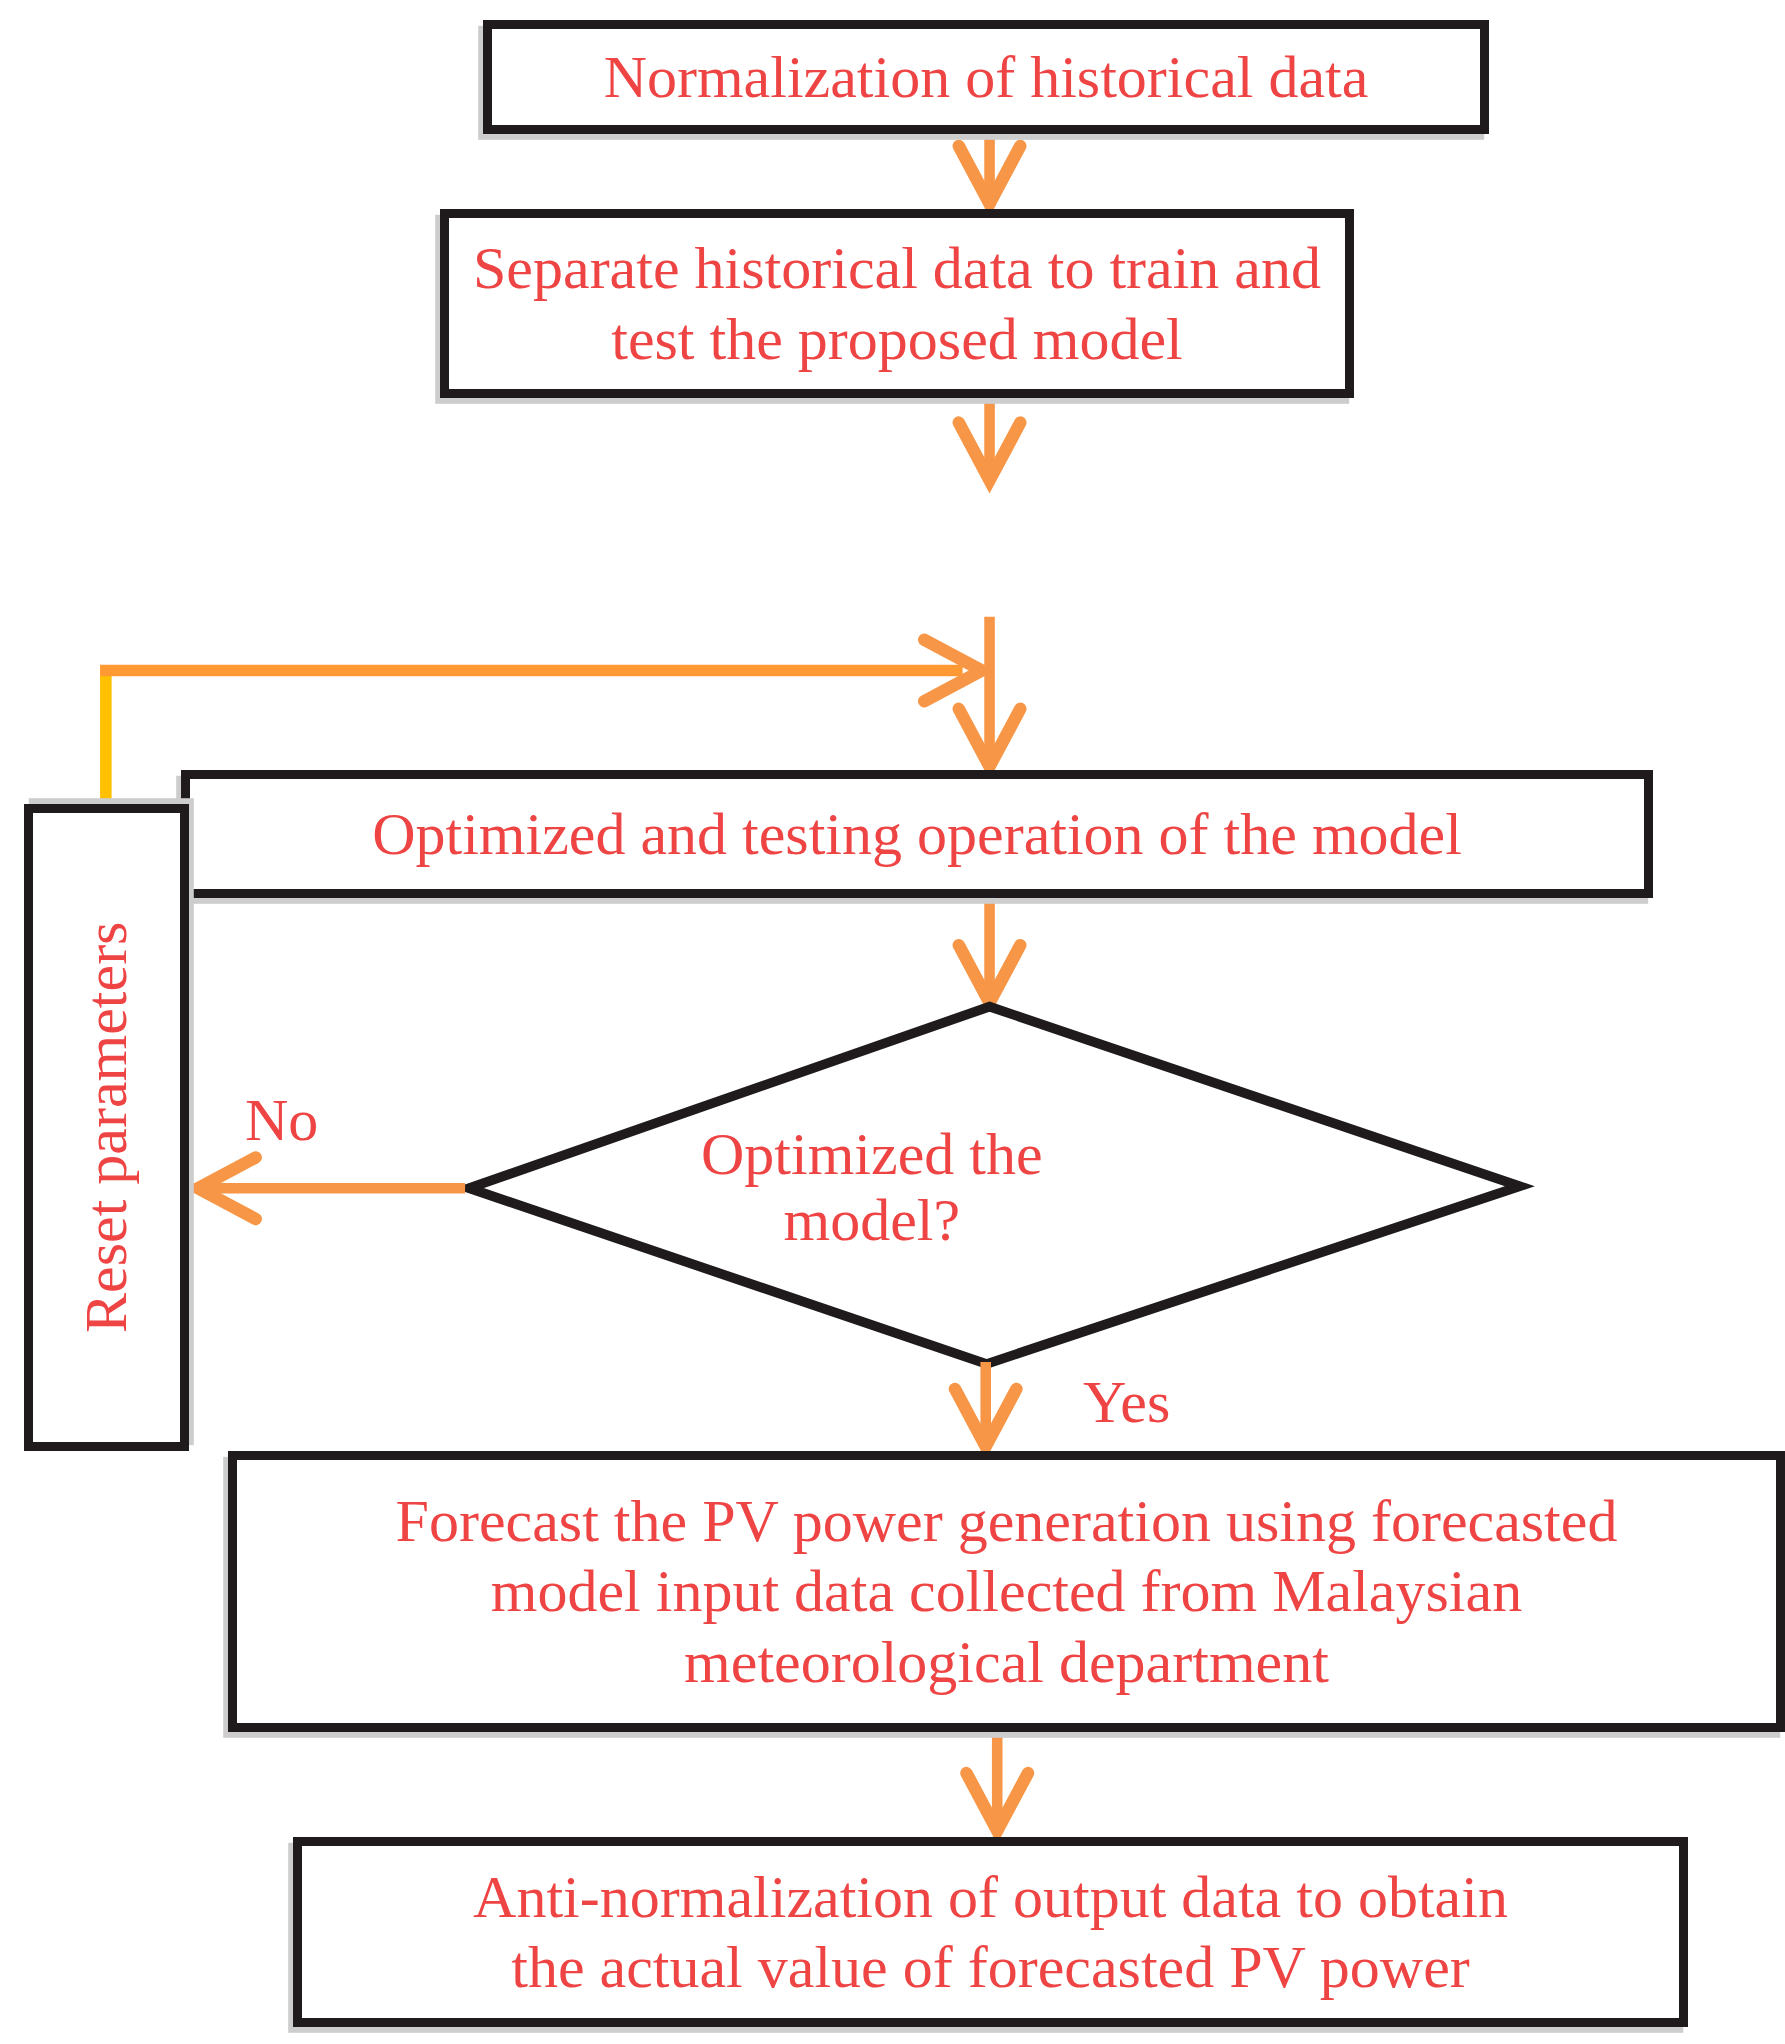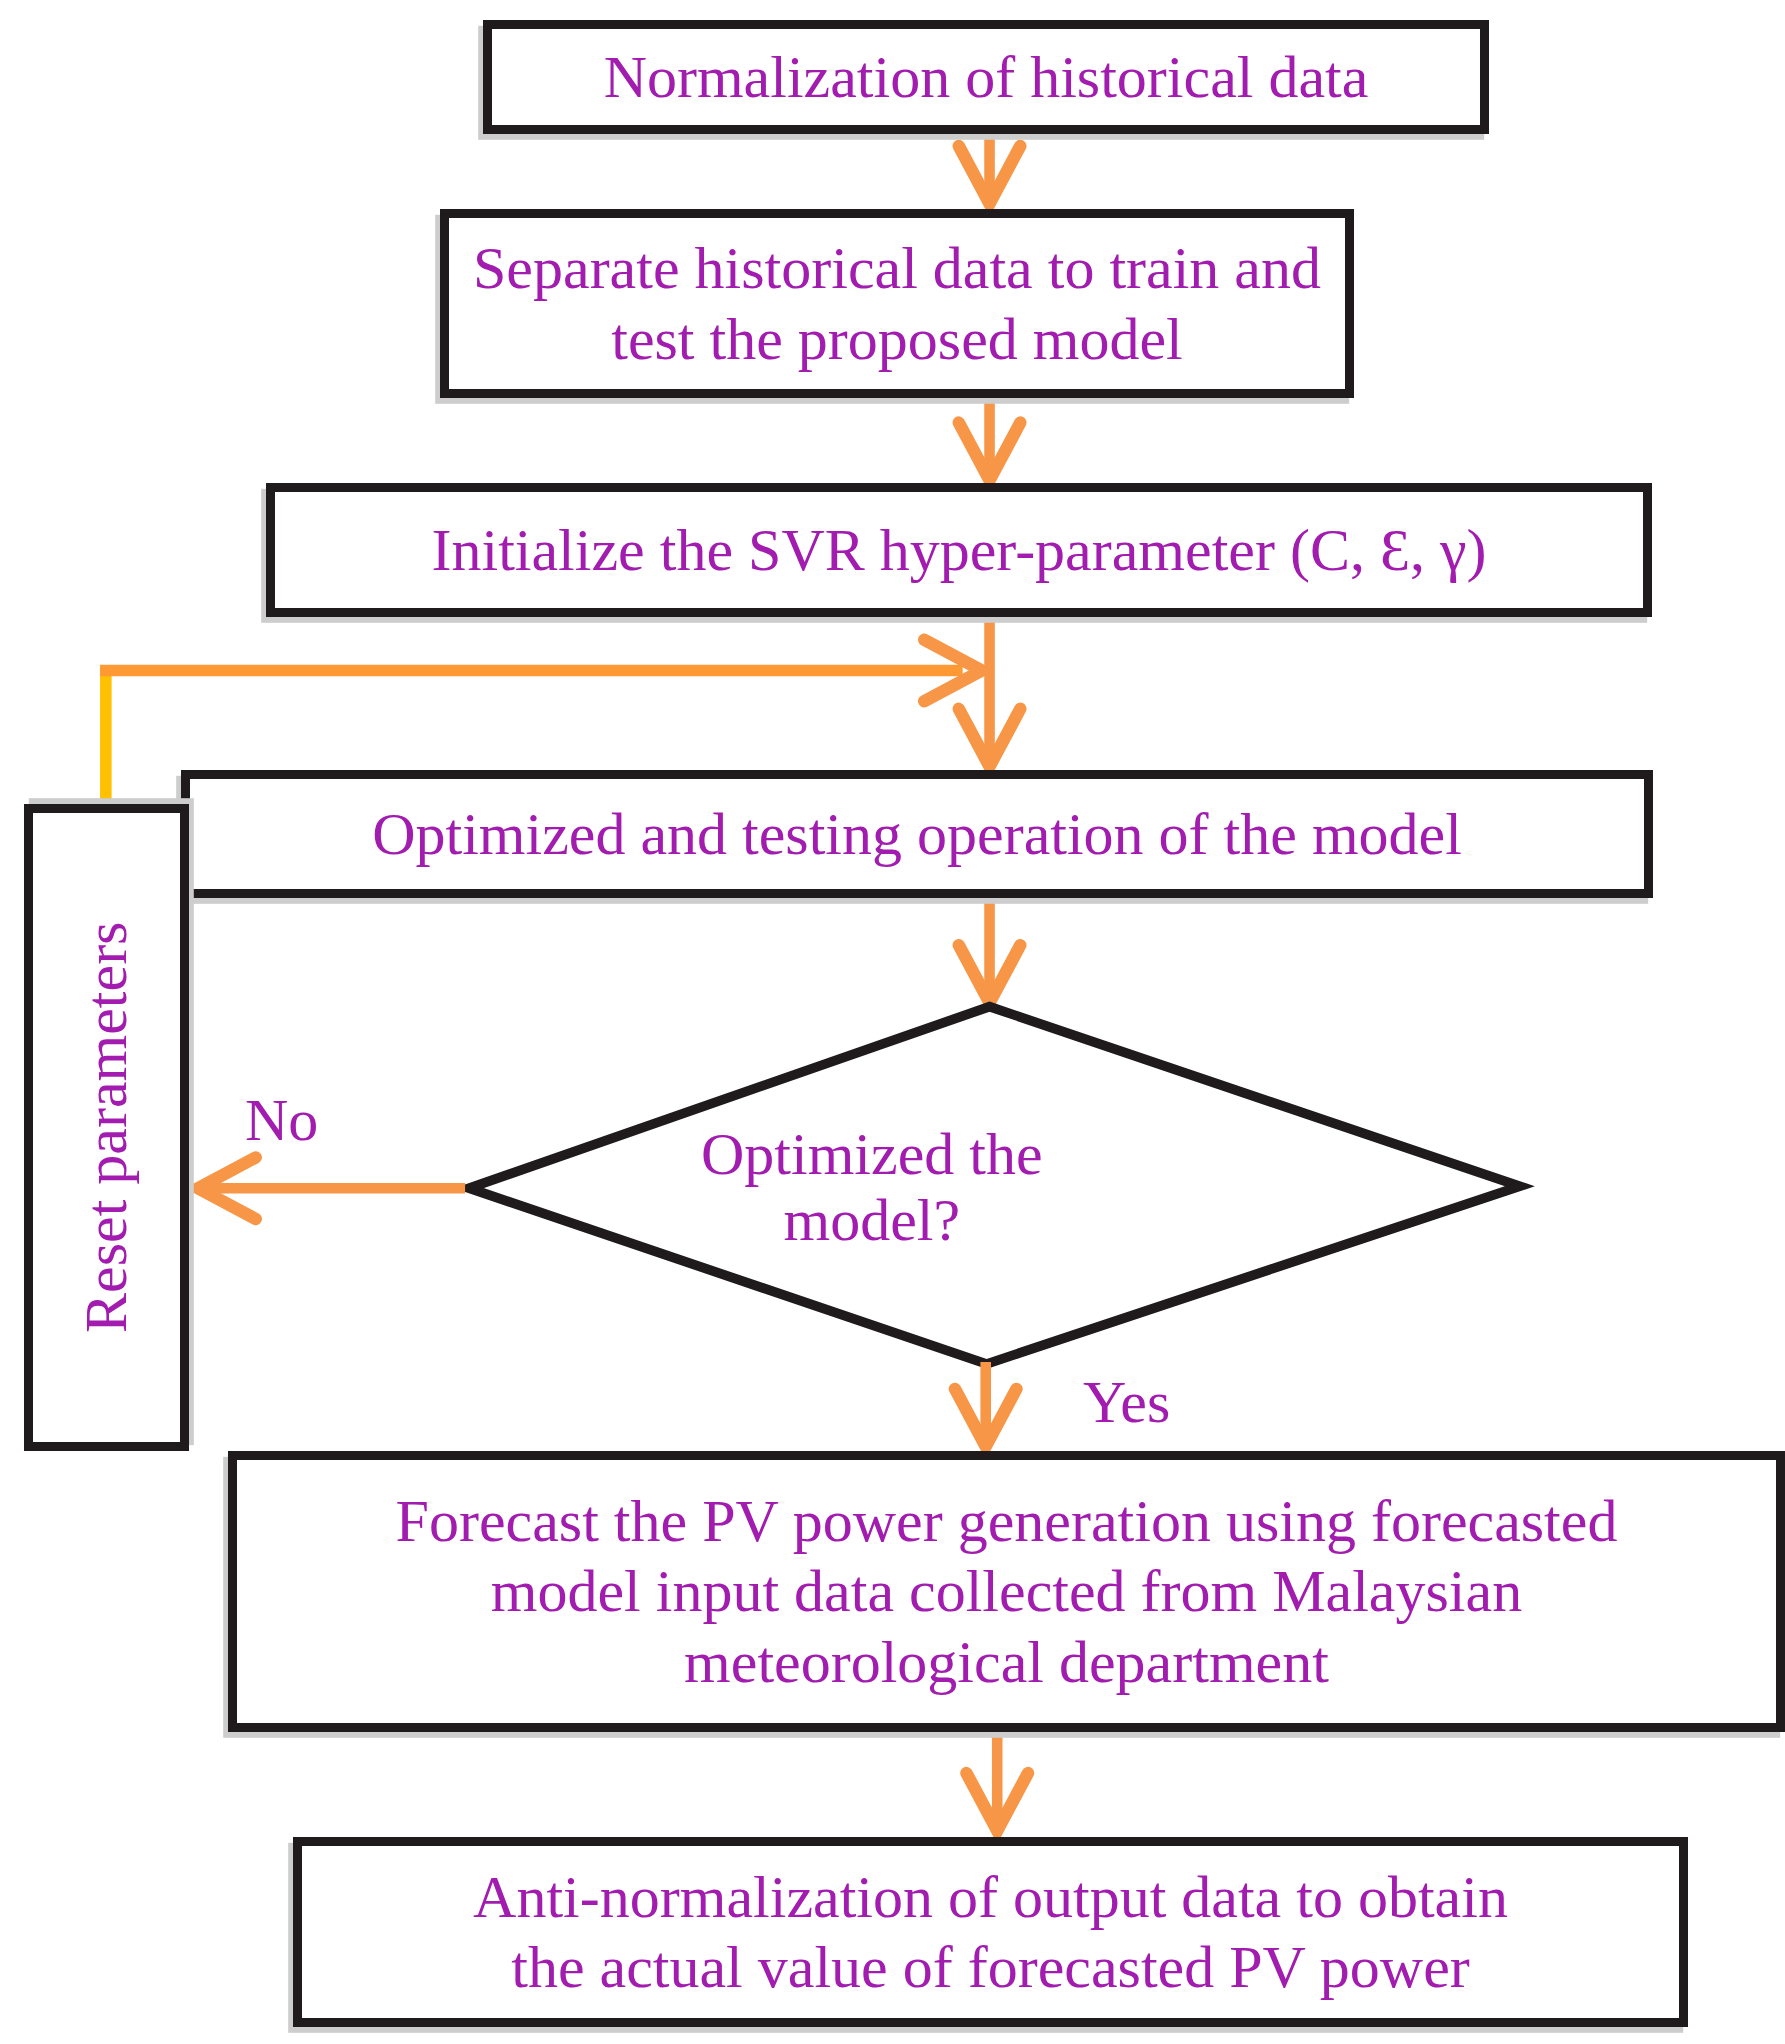--- a/index.html
+++ b/index.html
@@ -6,21 +6,21 @@
     margin: 0;
     padding: 0;
     background: #ffffff;
   }
   .stage {
     position: relative;
     width: 1786px;
     height: 2044px;
     background: #ffffff;
     font-family: "Liberation Serif", "DejaVu Serif", serif;
-    color: #a21caf;
+    color: #ef4444;
     overflow: hidden;
   }
   .layer {
     position: absolute;
     left: 0;
     top: 0;
     width: 1786px;
     height: 2044px;
   }
   .box {
@@ -123,23 +123,20 @@
 
   <div class="box box-normalize">
     <span>Normalization of historical data</span>
   </div>
 
   <div class="box box-separate">
     <span>Separate historical data to train and
 test the proposed model</span>
   </div>
 
-  <div class="box box-initialize">
-    <span>Initialize the SVR hyper-parameter (C, Ɛ, γ)</span>
-  </div>
 
   <div class="box box-train">
     <span>Optimized and testing operation of the model</span>
   </div>
 
   <div class="box box-reset">
     <span>Reset parameters</span>
   </div>
 
   <div class="diamond-label">

